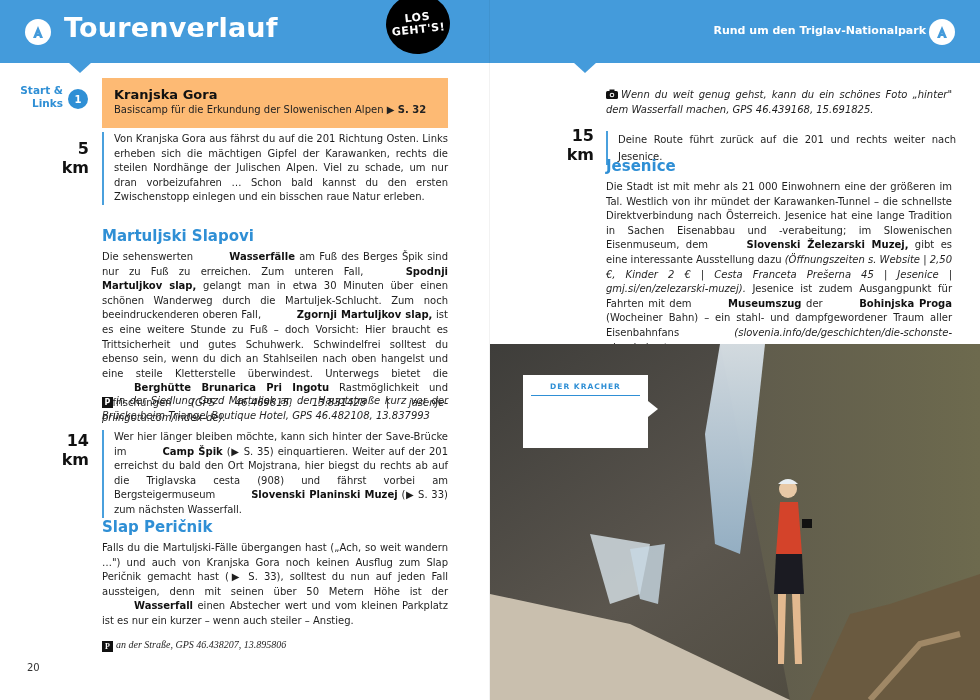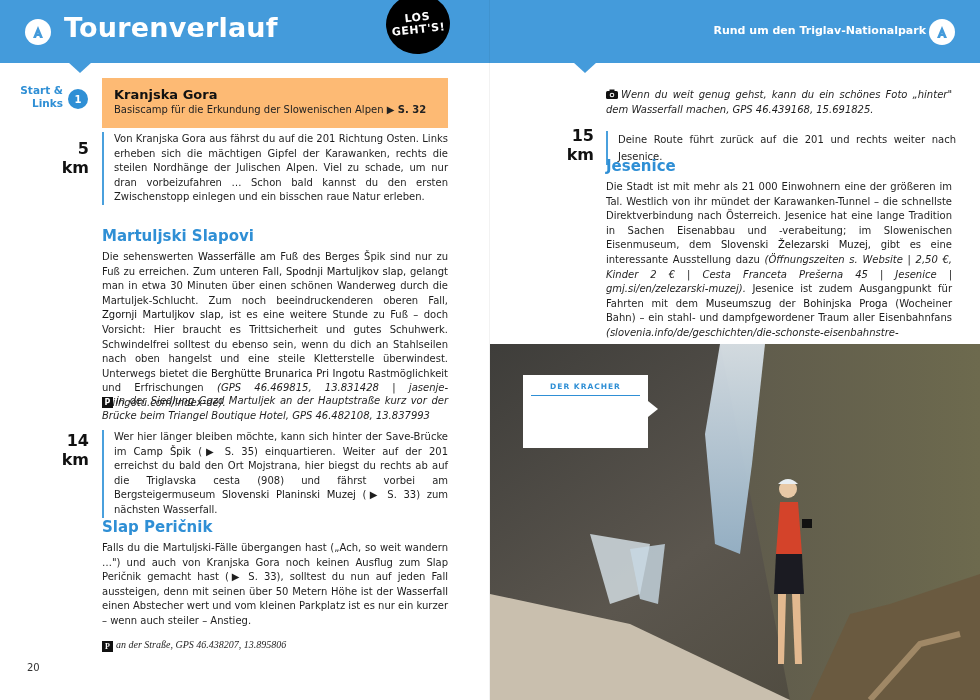--- a/index.html
+++ b/index.html
@@ -19,21 +19,21 @@
   .start-label { position: absolute; left: 20px; top: 84px; width: 43px; text-align: right; color: #2f8fd5; font-size: 10.5px; font-weight: bold; line-height: 13px; }
   .spot-number { position: absolute; left: 68px; top: 89px; width: 20px; height: 20px; border-radius: 50%; background: #2f8fd5; color: #fff; font-size: 10px; font-weight: bold; display: flex; align-items: center; justify-content: center; }
   .spot-box { position: absolute; left: 102px; top: 78px; width: 346px; height: 50px; background: #fdba74; padding: 9px 12px; }
   .spot-name { font-size: 13px; font-weight: bold; color: #111; line-height: 16px; }
   .spot-desc { font-size: 10px; color: #222; line-height: 14px; }
   .spot-desc b { font-weight: bold; }
 
   .km { position: absolute; font-size: 16px; font-weight: bold; color: #111; text-align: right; width: 40px; }
   .route-block { position: absolute; border-left: 2px solid #4aa0dd; padding-left: 10px; font-size: 10px; line-height: 14.6px; color: #1e1e1e; text-align: justify; }
   .text-block { position: absolute; font-size: 10px; line-height: 14.6px; color: #1e1e1e; text-align: justify; }
-  .text-block b, .route-block b { font-weight: normal; color: #111; }
+  .text-block b, .route-block b { font-weight: bold; color: #111; margin-left: 32px; }
   .text-block i, .route-block i { font-style: italic; }
   .heading { position: absolute; font-size: 15px; font-weight: bold; color: #2f8fd5; }
   .parking { display: inline-block; width: 11px; height: 11px; background: #111; color: #fff; font-size: 8px; font-weight: bold; font-style: normal; text-align: center; line-height: 11px; margin-right: 3px; vertical-align: -1px; }
   .camera { display: inline-block; width: 12px; height: 10px; vertical-align: -1px; margin-right: 3px; }
   .page-number { position: absolute; left: 27px; top: 662px; font-size: 10px; color: #333; }
 
   .photo { position: absolute; left: 490px; top: 344px; width: 490px; height: 356px; overflow: hidden; background: #5a5550; }
   .photo svg { width: 100%; height: 100%; display: block; }
 
   .callout { position: absolute; left: 523px; top: 375px; width: 125px; height: 73px; background: #ffffff; padding: 7px 8px; }

